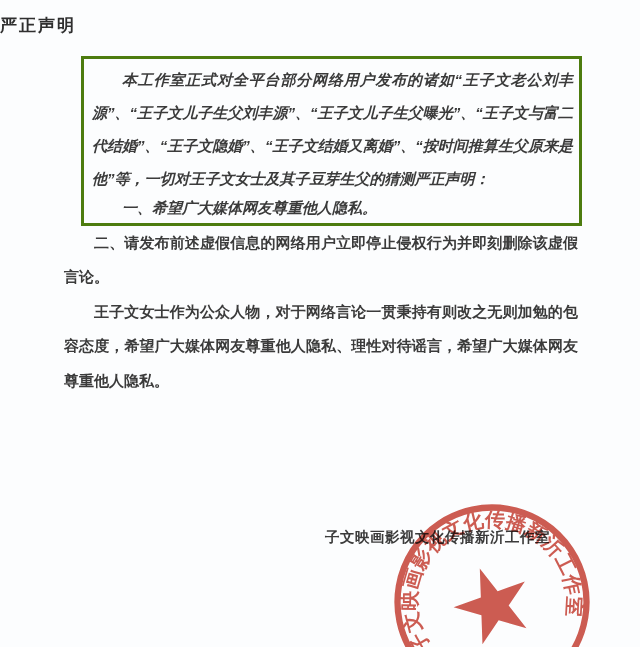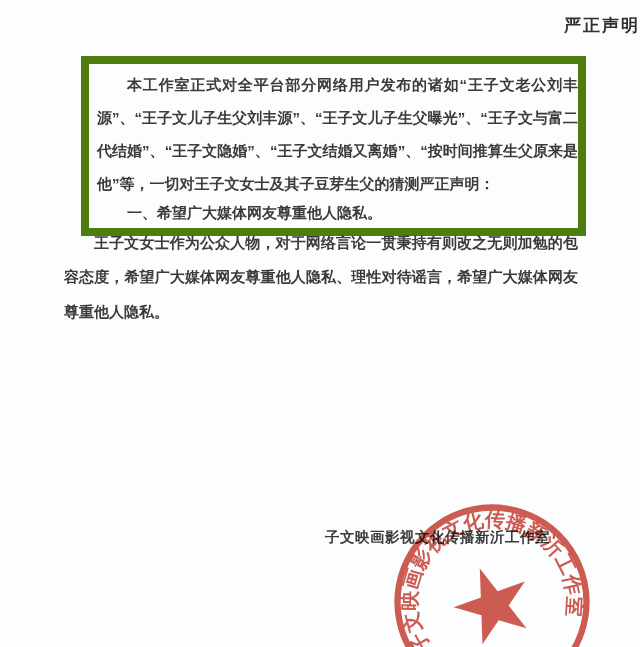--- a/index.html
+++ b/index.html
@@ -5,30 +5,31 @@
   html,body{margin:0;padding:0;}
   body{
     width:640px;height:647px;
     background:#fcfdfe;
     font-family:"Liberation Sans","DejaVu Sans",sans-serif;
     position:relative;overflow:hidden;
   }
   .canvas{position:absolute;inset:0;color:#3b3b3b;}
   .title{
     margin:0;position:absolute;top:14px;left:0;right:0;
-    text-align:right;font-size:17px;font-weight:bold;
+    text-align:left;font-size:17px;font-weight:bold;
     letter-spacing:2px;color:#2f2f2f;
   }
   .red-box{
     position:absolute;left:81px;top:56px;
     width:481px;height:160px;
-    border:8px solid #4d7c0f;
-    padding:4px 0 0 8px;
+    border:3px solid #4d7c0f;
+    padding:4px 6px 0 8px;
     overflow:hidden;
     background:transparent;
+    font-style:italic;
   }
   .para{
     margin:0;font-size:15px;font-weight:600;
     text-align:justify;color:#3b3b3b;
   }
   .indent{text-indent:2em;}
   .red-box .intro{line-height:33px;}
   .red-box .item-one{line-height:27px;margin-top:-1px;}
   .body-text{
     position:absolute;left:64px;top:226px;width:514px;
@@ -58,20 +59,21 @@
 <div class="canvas">
 
   <h1 class="title">严正声明</h1>
 
   <div class="red-box">
     <p class="para indent intro">本工作室正式对全平台部分网络用户发布的诸如“王子文老公刘丰源”、“王子文儿子生父刘丰源”、“王子文儿子生父曝光”、“王子文与富二代结婚”、“王子文隐婚”、“王子文结婚又离婚”、“按时间推算生父原来是他”等，一切对王子文女士及其子豆芽生父的猜测严正声明：</p>
     <p class="para indent item-one">一、希望广大媒体网友尊重他人隐私。</p>
   </div>
 
   <div class="body-text">
+    <p class="para indent">二、请发布前述虚假信息的网络用户立即停止侵权行为并即刻删除该虚假言论。</p>
     <p class="para indent">王子文女士作为公众人物，对于网络言论一贯秉持有则改之无则加勉的包容态度，希望广大媒体网友尊重他人隐私、理性对待谣言，希望广大媒体网友尊重他人隐私。</p>
   </div>
 
   <div class="signature">子文映画影视文化传播新沂工作室</div>
 
 
   <svg class="stamp" viewBox="0 0 200 200" aria-hidden="true">
     <circle cx="100" cy="100" r="90" fill="none" stroke="#c9463a" stroke-width="6"></circle>
     <polygon points="100,66 91.5,92.3 63.9,92.3 86.2,108.5 77.7,134.7 100,118.5 122.3,134.7 113.8,108.5 136.1,92.3 108.5,92.3" fill="#c9463a" transform="rotate(-8 100 100)"></polygon>
     <defs>

